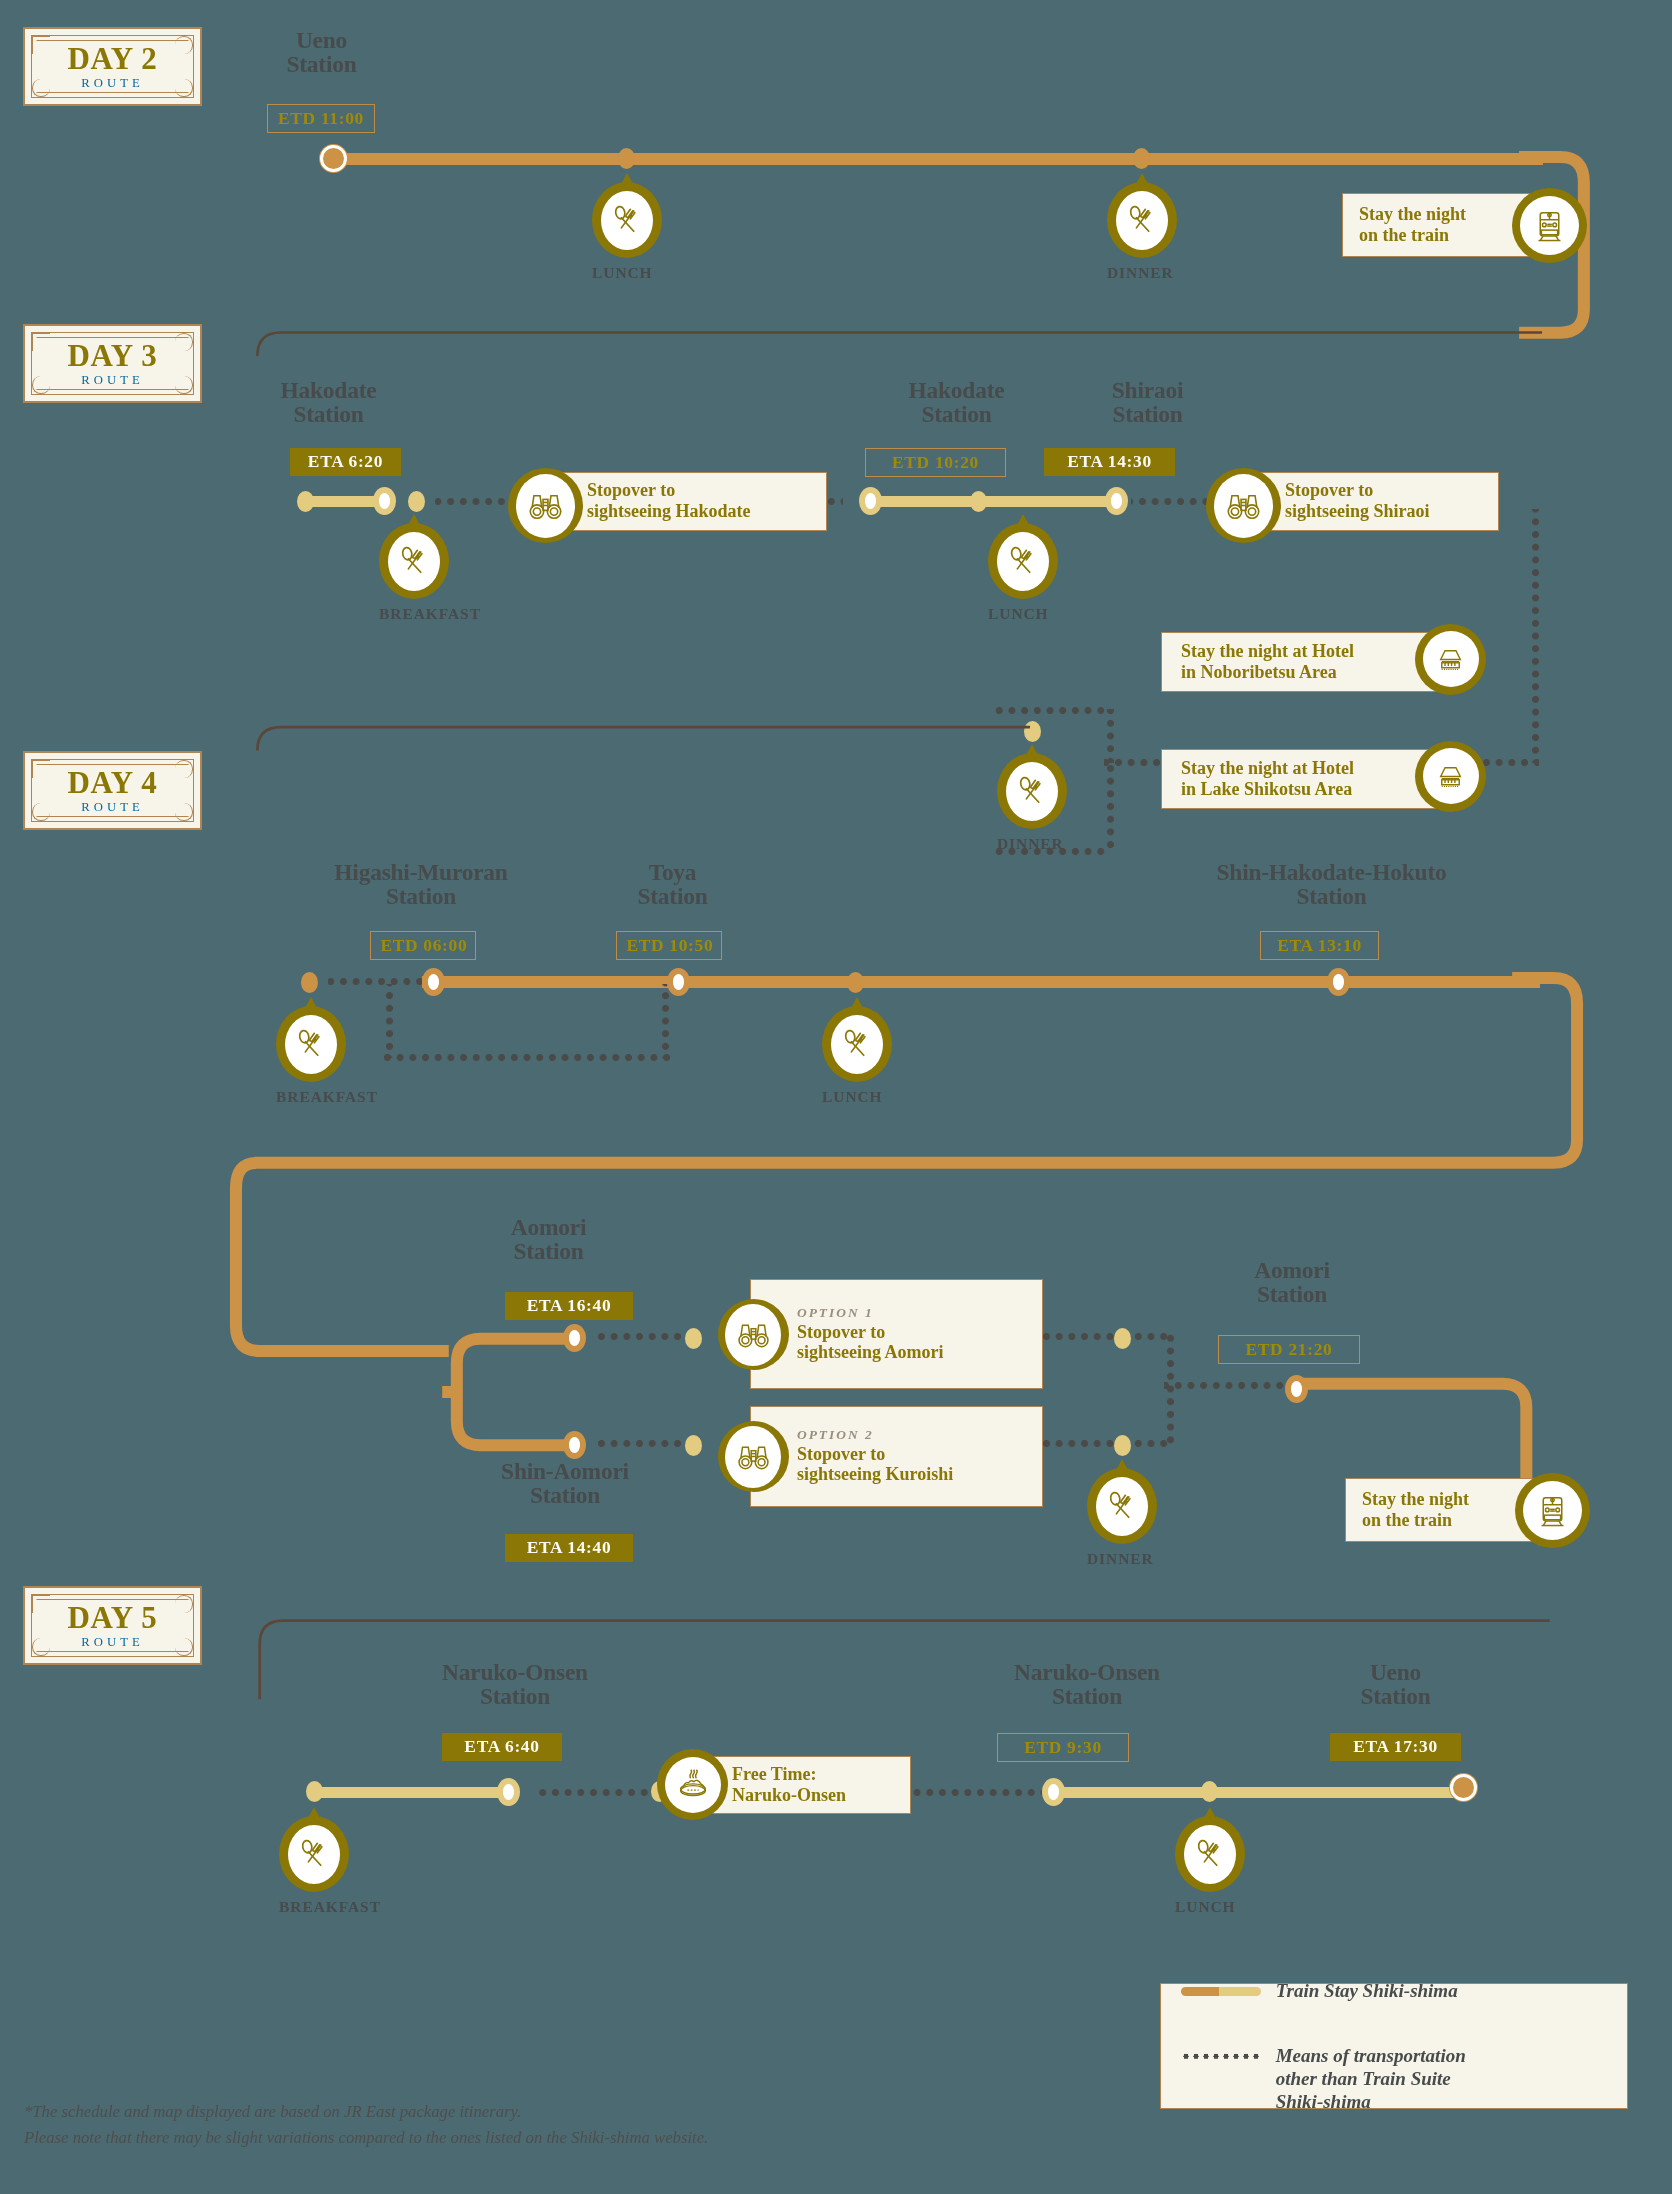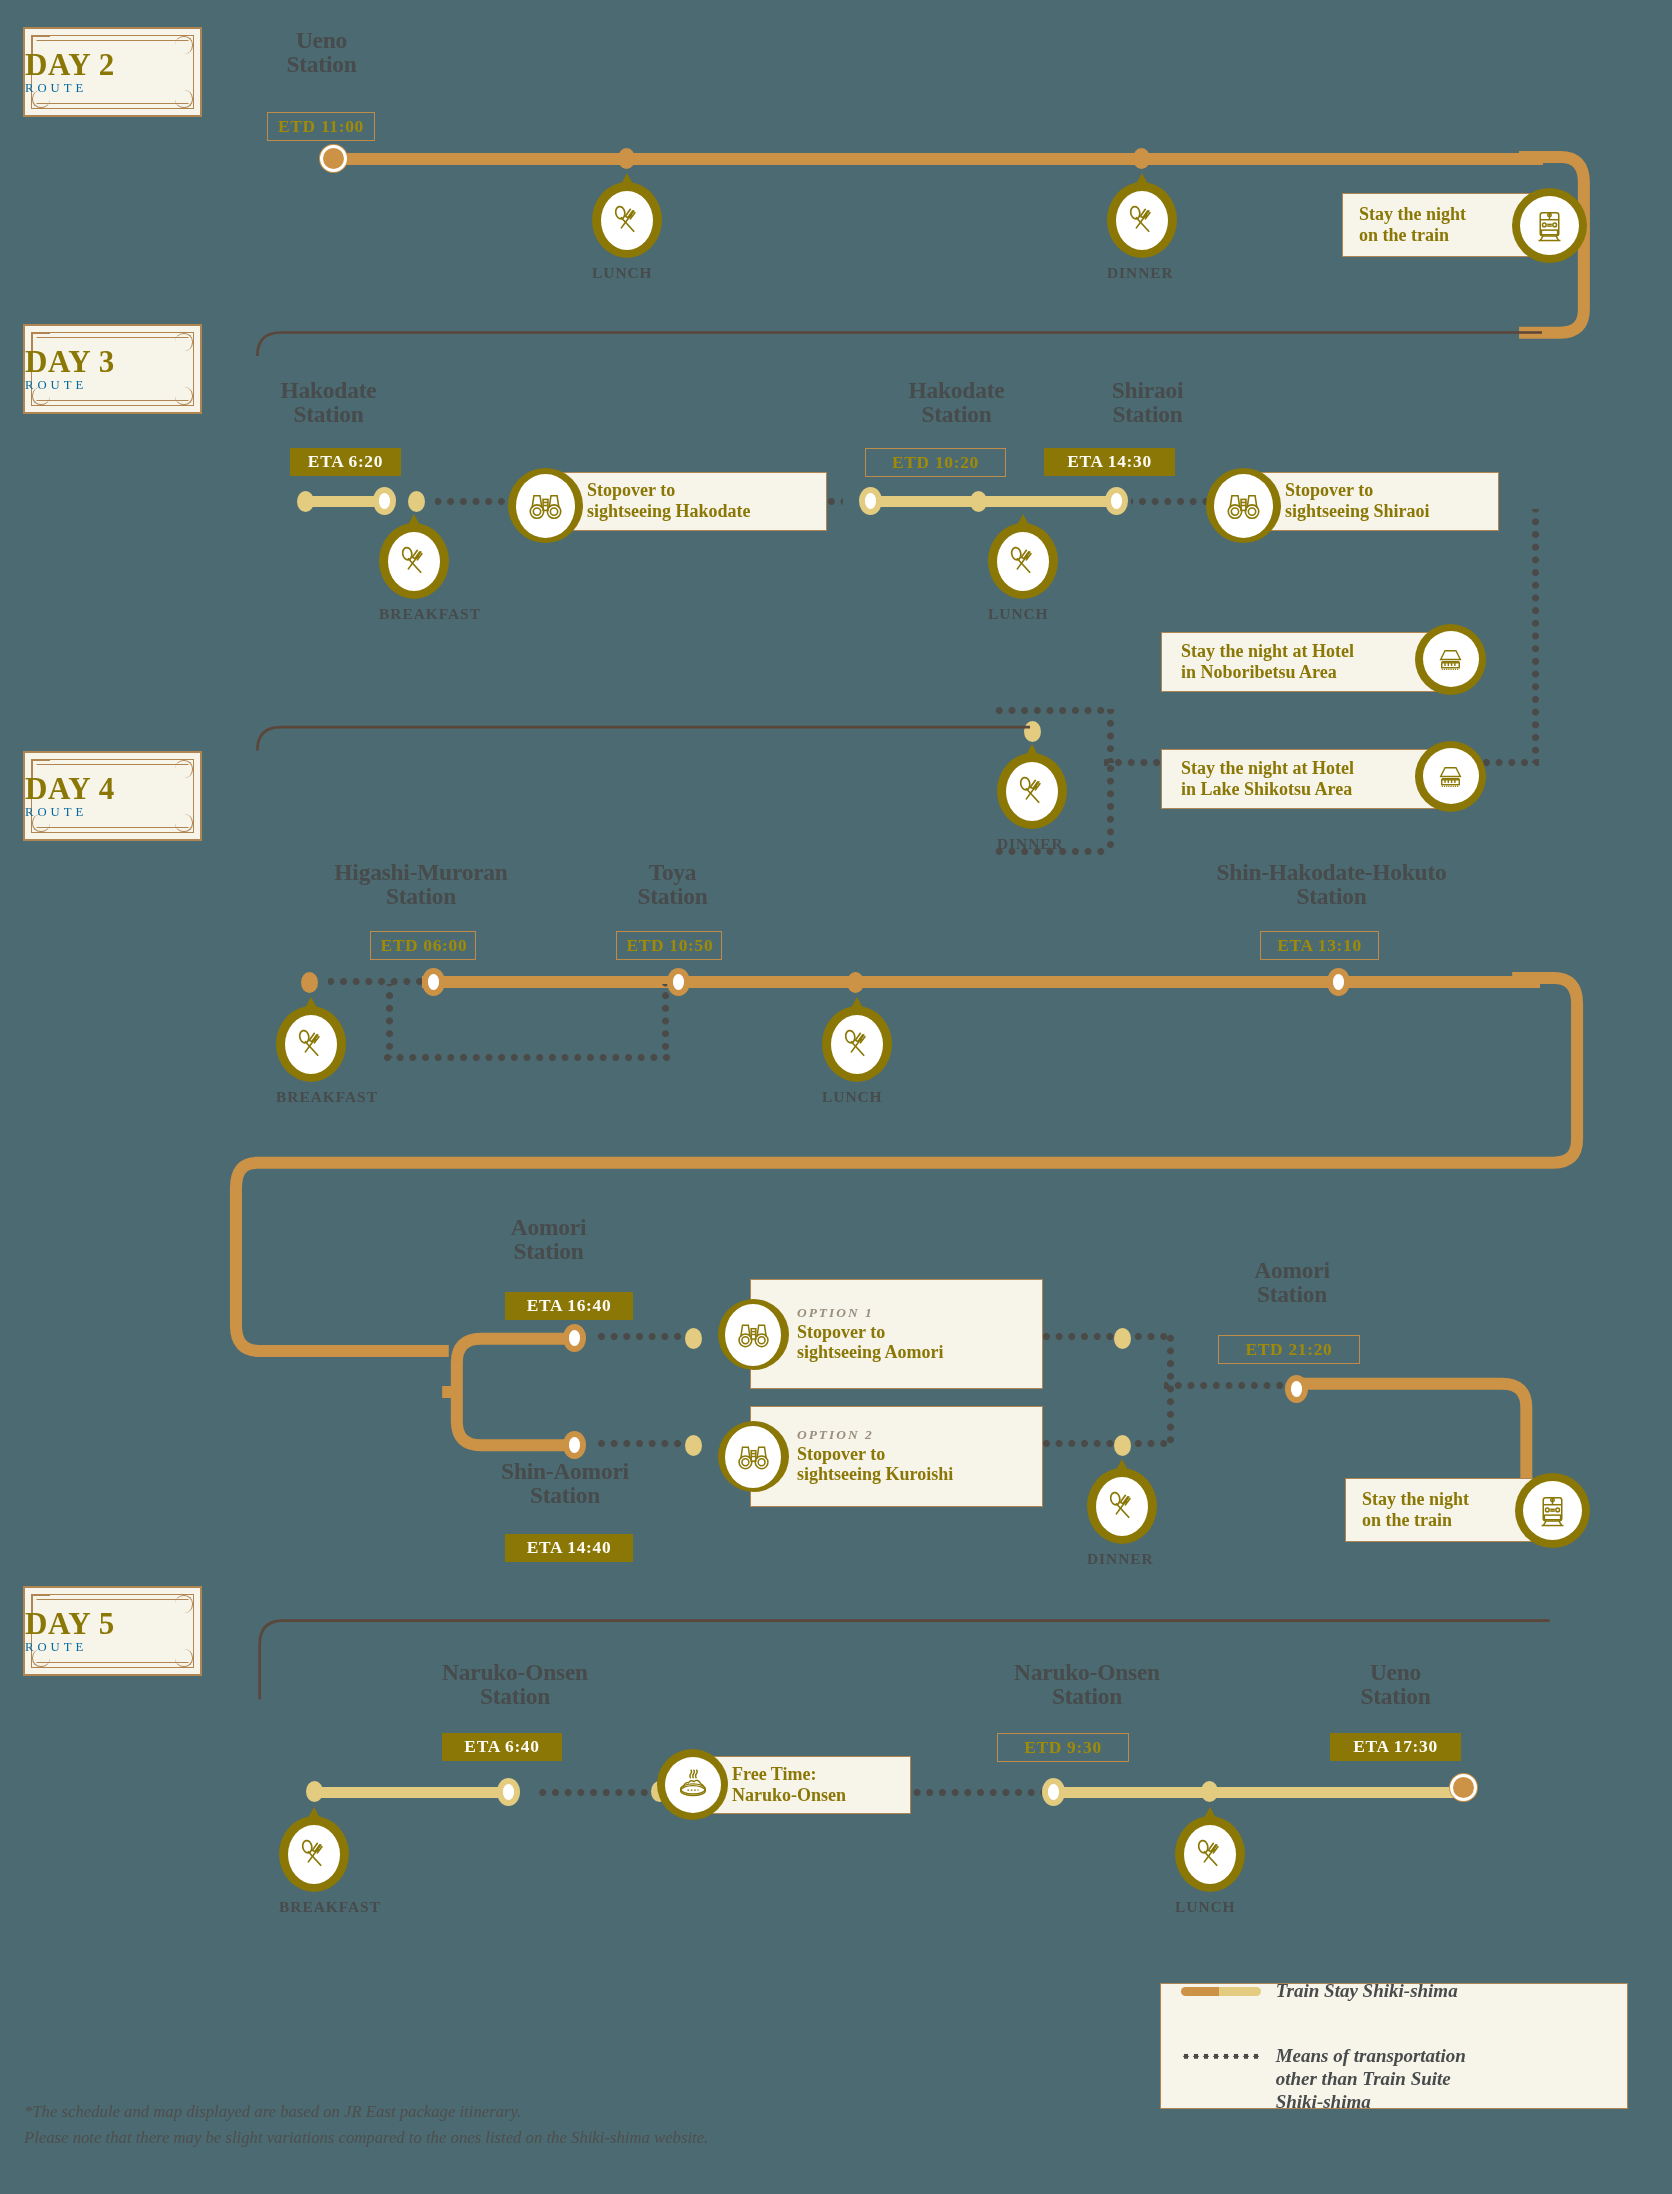--- a/index.html
+++ b/index.html
@@ -9,25 +9,25 @@
     width:1673px; height:2194px;
     position:relative; overflow:hidden;
     font-family:"Liberation Serif", serif;
     background:#4c6a72;
   }
   .stage { position:absolute; inset:0; }
 
   
   .day-badge{
     position:absolute;
-    width:179px; height:90px;
+    width:179px; height:79px;
     background:#f7f4ea;
     border:2px solid #b08552;
     display:flex; flex-direction:column;
-    align-items:flex-start; justify-content:center;
+    align-items:center; justify-content:center;
   }
   .day-badge::before{
     content:""; position:absolute; inset:6px;
     border:1.3px solid #b08552;
   }
   .day-badge::after{
     content:""; position:absolute; left:11.4px; right:11.4px; top:11.4px; bottom:11.4px;
     border-top:1.3px solid #b08552; border-bottom:1.3px solid #b08552;
     border-left:1.3px solid transparent; border-right:1.3px solid transparent;
   }
@@ -205,21 +205,21 @@
     <span class="corner c1"></span>
     <span class="corner c2"></span>
     <span class="corner c3"></span>
     <span class="corner c4"></span>
     <div class="dnum">DAY 2</div>
     <div class="droute">ROUTE</div>
   </div>
 
   <div class="station" style="left:241px; top:28px; width:161px;">Ueno
 Station</div>
-  <div class="etd" style="left:267px; top:112px; width:108px;">ETD  11:00</div>
+  <div class="etd" style="left:267px; top:104px; width:108px;">ETD  11:00</div>
 
   <div class="line ln-dark" style="left:333px; top:153px; width:1210px; height:12px;"></div>
 
   <svg class="conn" style="left:1519px; top:149px;" width="87" height="187" viewBox="0 0 130 280">
     <path d="M0,12 H62 Q97,12 97,50 V240 Q97,275 62,275 H0" fill="none" stroke="#cc9246" stroke-width="18"></path>
   </svg>
 
   <svg class="conn" style="left:254px; top:321px;" width="1288" height="27" viewBox="0 0 1925 40">
     <path d="M1925,17 H40 Q5,17 5,52" fill="none" stroke="#5b463a" stroke-width="4"></path>
   </svg>

